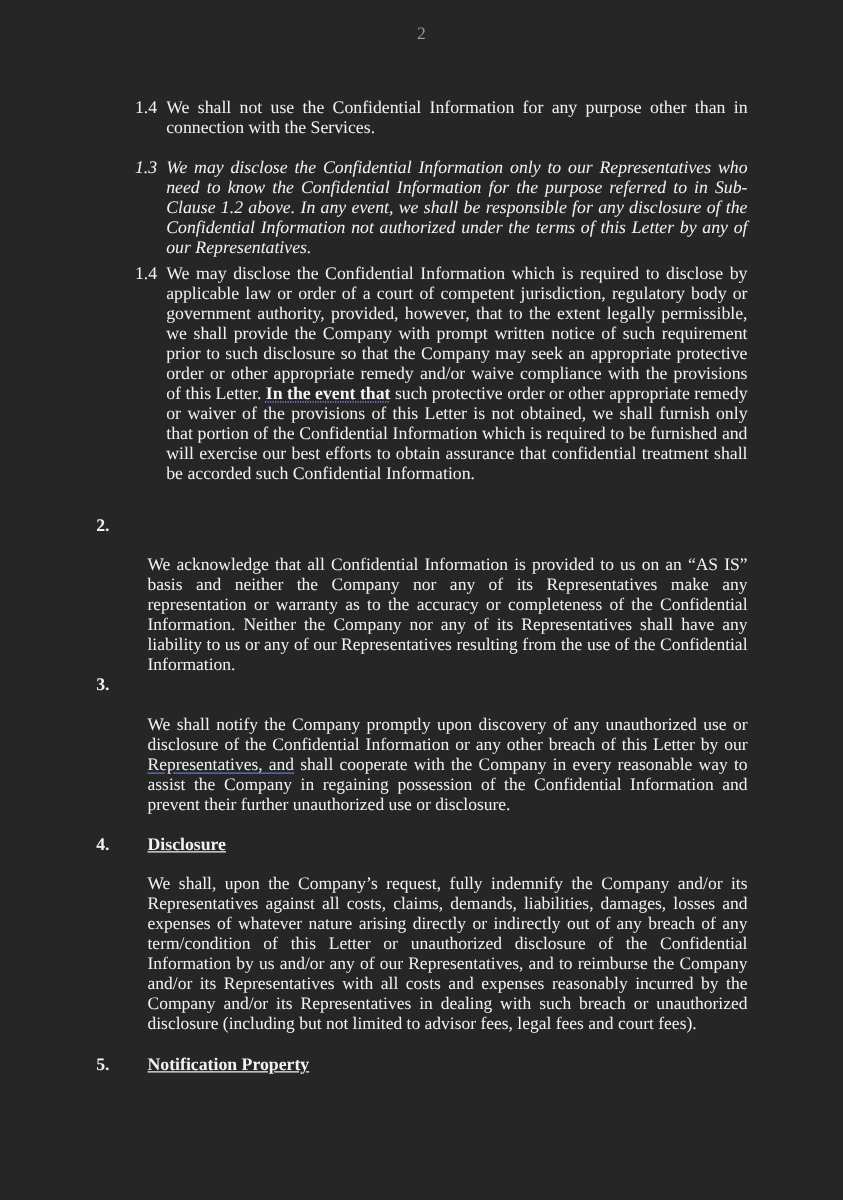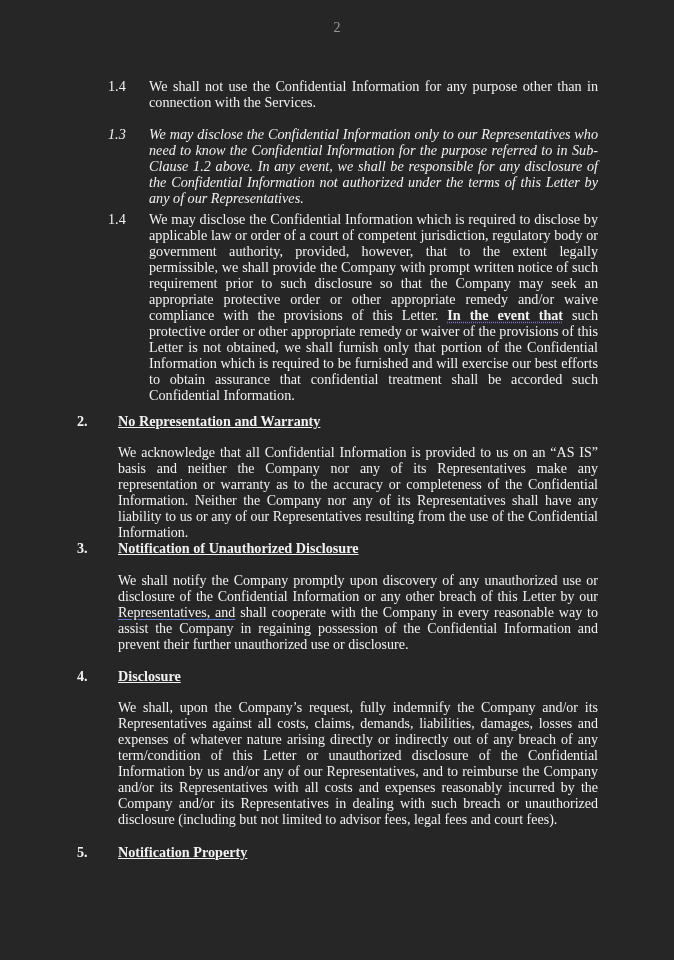--- a/index.html
+++ b/index.html
@@ -10,21 +10,21 @@
   }
   .page-number {
     position:absolute; top:20px; left:0; width:674px; text-align:center;
     font-size:14px; color:#9a9a9a;
   }
   .sub {
     position:absolute; left:108px; width:490px;
     font-size:14.2px; line-height:16px;
   }
   .sub .num { position:absolute; left:0; top:0; }
-  .sub .text { margin-left:41px; text-align:justify; text-align-last:left; }
+  .sub .text { margin-left:25px; text-align:justify; text-align-last:left; }
   .sec-head {
     position:absolute; left:77px; width:521px; font-size:14.2px; line-height:16px; font-weight:bold;
   }
   .sec-head .num { position:absolute; left:0; top:0; }
   .sec-head .title { margin-left:41px; text-decoration:underline; }
   .sec-body {
     position:absolute; left:118px; width:480px;
     font-size:14px; line-height:16px; text-align:justify; text-align-last:left;
   }
   .dotted { text-decoration:underline dotted #7a6fd0; text-underline-offset:2px;font-weight:bold; }
@@ -45,27 +45,25 @@
   <div class="text">We may disclose the Confidential Information only to our Representatives who need to know the Confidential Information for the purpose referred to in Sub-Clause 1.2 above.  In any event, we shall be responsible for any disclosure of the Confidential Information not authorized under the terms of this Letter by any of our Representatives.</div>
 </div>
 
 <div class="sub" style="top:211px;">
   <span class="num">1.4</span>
   <div class="text"><span>We may disclose the Confidential Information which is required to disclose by applicable law or order of a court of competent jurisdiction, regulatory body or government authority, provided, however, that to the extent legally permissible, we shall provide the Company with prompt written notice of such requirement prior to such disclosure so that the Company may seek an appropriate protective order or other appropriate remedy and/or waive compliance with the provisions of this Letter.  </span><span class="dotted">In the event that</span><span> such protective order or other appropriate remedy or waiver of the provisions of this Letter is not obtained, we shall furnish only that portion of the Confidential Information which is required to be furnished and will exercise our best efforts to obtain assurance that confidential treatment shall be accorded such Confidential Information.</span></div>
 </div>
 
 <div class="sec-head" style="top:413px;">
   <span class="num">2.</span>
-  <span class="title">No Representation and Warranty</span>
 </div>
 <div class="sec-body" style="top:445px;">We acknowledge that all Confidential Information is provided to us on an “AS IS” basis and neither the Company nor any of its Representatives make any representation or warranty as to the accuracy or completeness of the Confidential Information. Neither the Company nor any of its Representatives shall have any liability to us or any of our Representatives resulting from the use of the Confidential Information.</div>
 
 <div class="sec-head" style="top:540px;">
   <span class="num">3.</span>
-  <span class="title">Notification of Unauthorized Disclosure</span>
 </div>
 <div class="sec-body" style="top:573px;"><span>We shall notify the Company promptly upon discovery of any unauthorized use or disclosure of the Confidential Information or any other breach of this Letter by our </span><span class="blueline">Representatives, and</span><span> shall cooperate with the Company in every reasonable way to assist the Company in regaining possession of the Confidential Information and prevent their further unauthorized use or disclosure.</span></div>
 
 <div class="sec-head" style="top:668px;">
   <span class="num">4.</span>
   <span class="title">Disclosure</span>
 </div>
 <div class="sec-body" style="top:700px;">We shall, upon the Company’s request, fully indemnify the Company and/or its Representatives against all costs, claims, demands, liabilities, damages, losses and expenses of whatever nature arising directly or indirectly out of any breach of any term/condition of this Letter or unauthorized disclosure of the Confidential Information by us and/or any of our Representatives, and to reimburse the Company and/or its Representatives with all costs and expenses reasonably incurred by the Company and/or its Representatives in dealing with such breach or unauthorized disclosure (including but not limited to advisor fees, legal fees and court fees).</div>
 
 <div class="sec-head" style="top:844px;">

